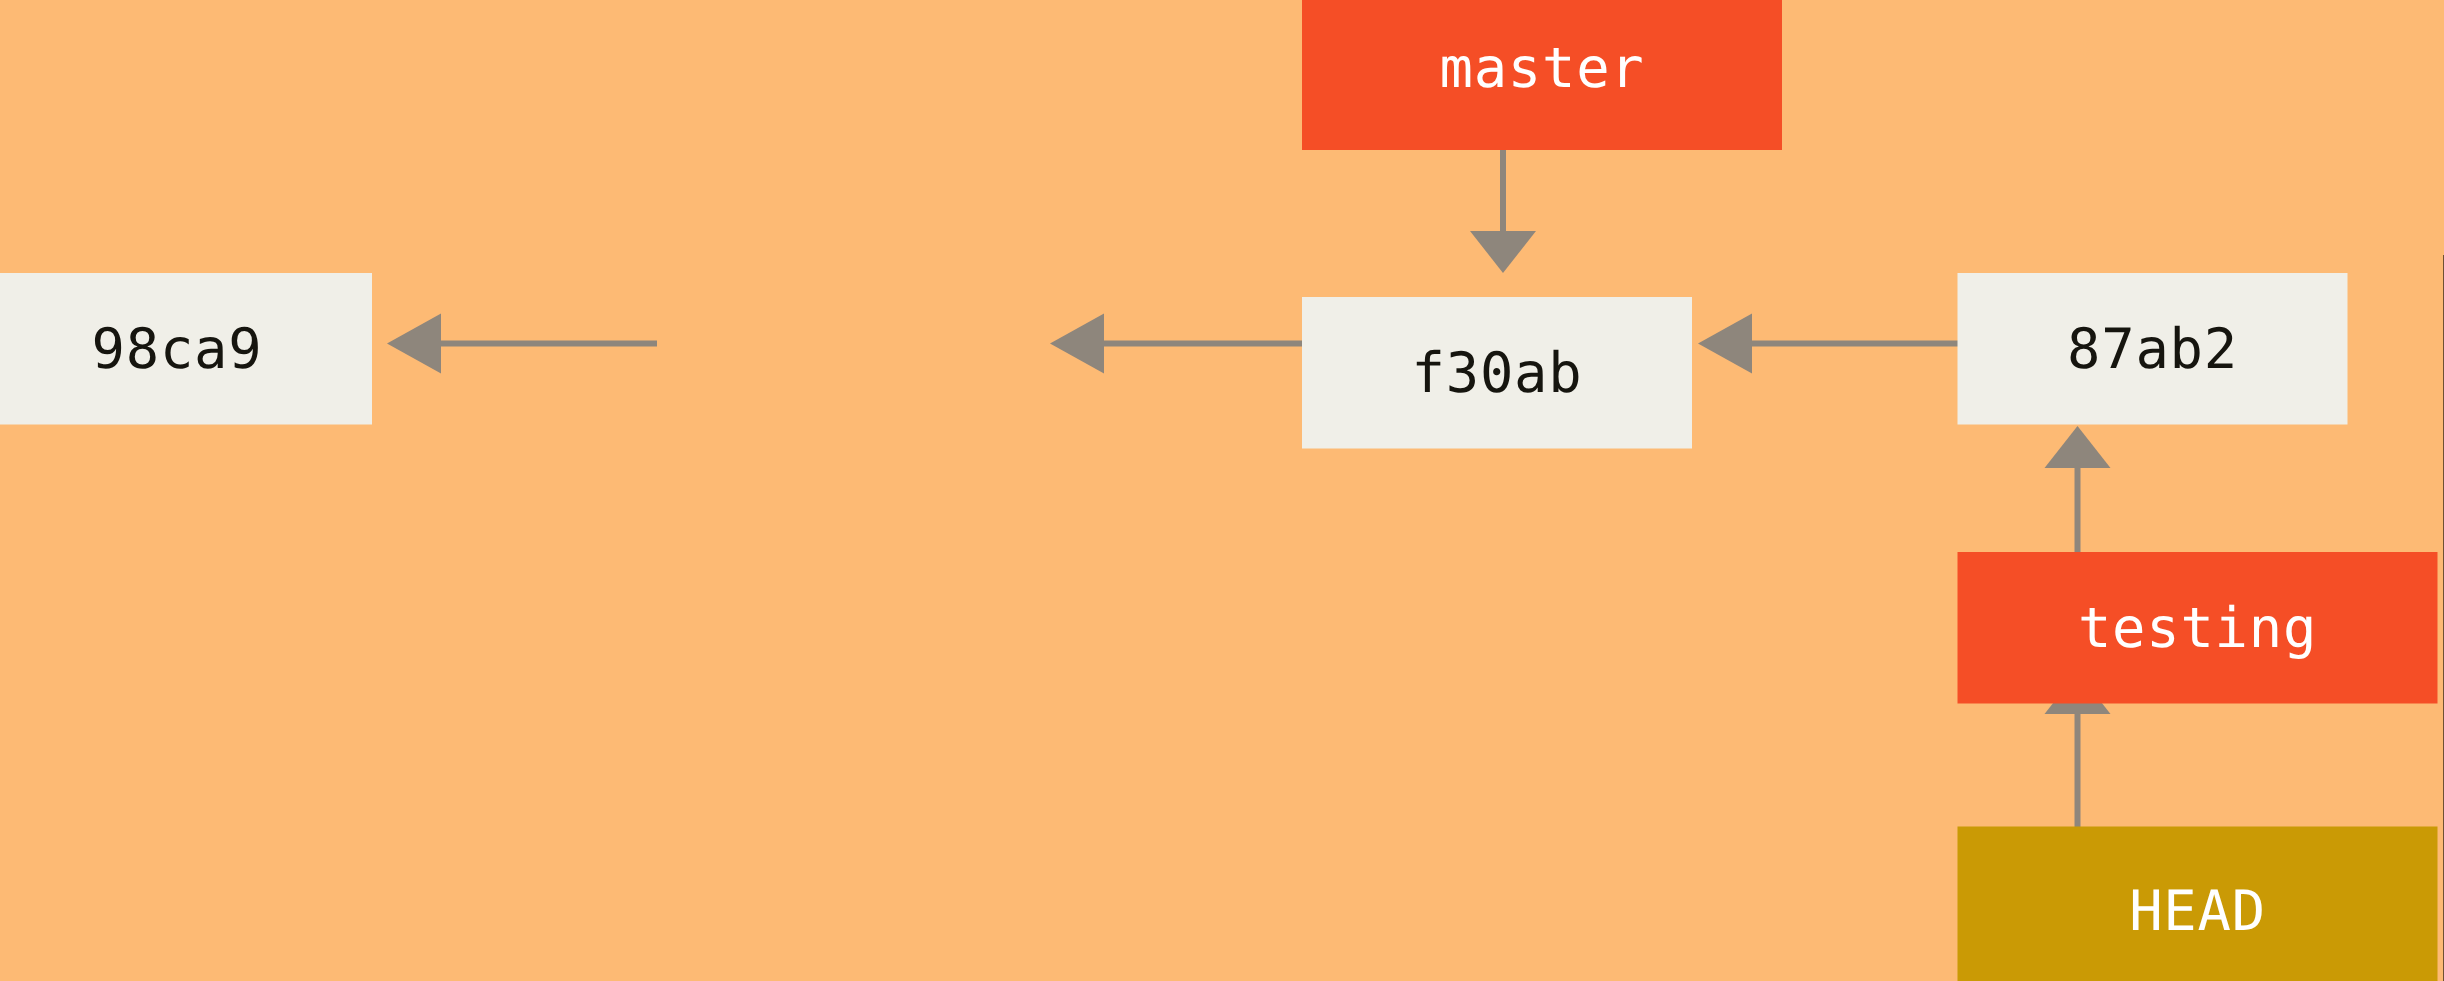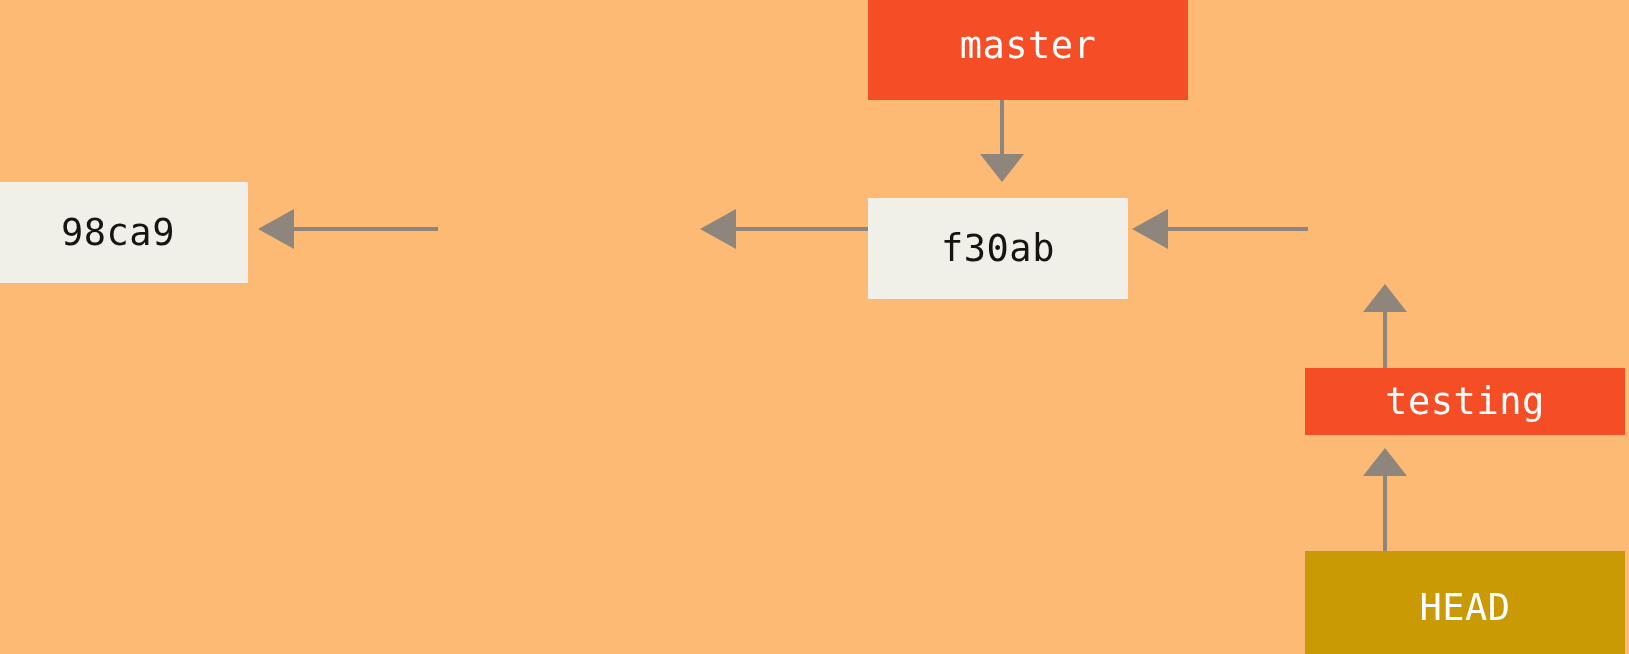--- a/index.html
+++ b/index.html
@@ -103,22 +103,25 @@
 
   <div class="node node-commit" style="left:-12px; top:182px; width:260px; height:101px;">
     <span>98ca9</span>
   </div>
 
 
   <div class="node node-commit" style="left:868px; top:182px; width:260px; height:101px;margin-top:16px;">
     <span>f30ab</span>
   </div>
 
+  <div class="node node-commit" style="left:1305px; top:182px; width:260px; height:101px;">
+    <span>87ab2</span>
+  </div>
 
-  <div class="node node-branch" style="left:1305px; top:368px; width:320px; height:67px;">
+  <div class="node node-branch" style="left:1305px; top:368px; width:320px; height:101px;">
     <span>testing</span>
   </div>
 
   <div class="node node-head" style="left:1305px; top:551px; width:320px; height:113px;">
     <span>HEAD</span>
   </div>
 
 </div>
 
 </body></html>

